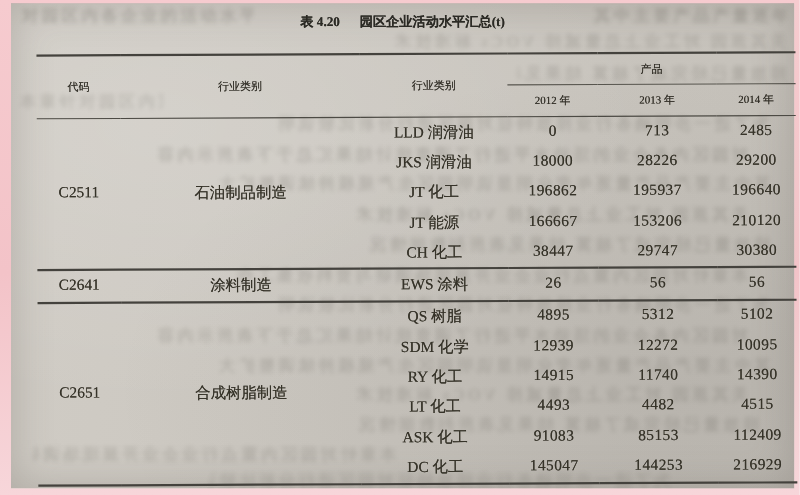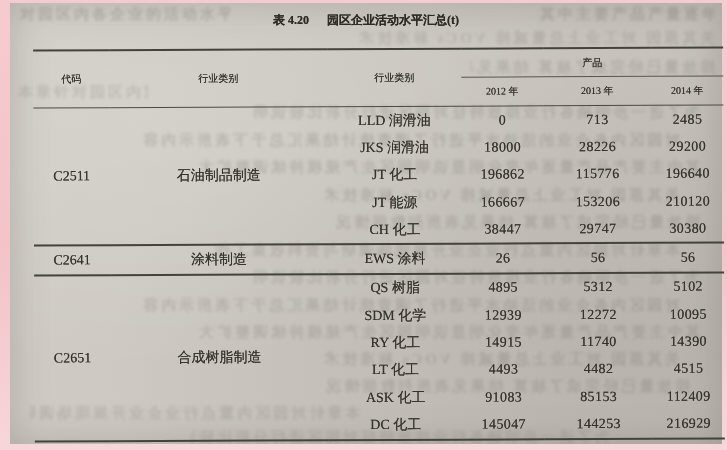--- a/index.html
+++ b/index.html
@@ -113,21 +113,21 @@
         </tr>
         <tr>
           <td class="enterprise-cell">JKS 润滑油</td>
           <td class="num">18000</td>
           <td class="num">28226</td>
           <td class="num">29200</td>
         </tr>
         <tr>
           <td class="enterprise-cell">JT 化工</td>
           <td class="num">196862</td>
-          <td class="num">115776</td>
+          <td class="num">195937</td>
           <td class="num">196640</td>
         </tr>
         <tr>
           <td class="enterprise-cell">JT 能源</td>
           <td class="num">166667</td>
           <td class="num">153206</td>
           <td class="num">210120</td>
         </tr>
         <tr class="group-end">
           <td class="enterprise-cell">CH 化工</td>

